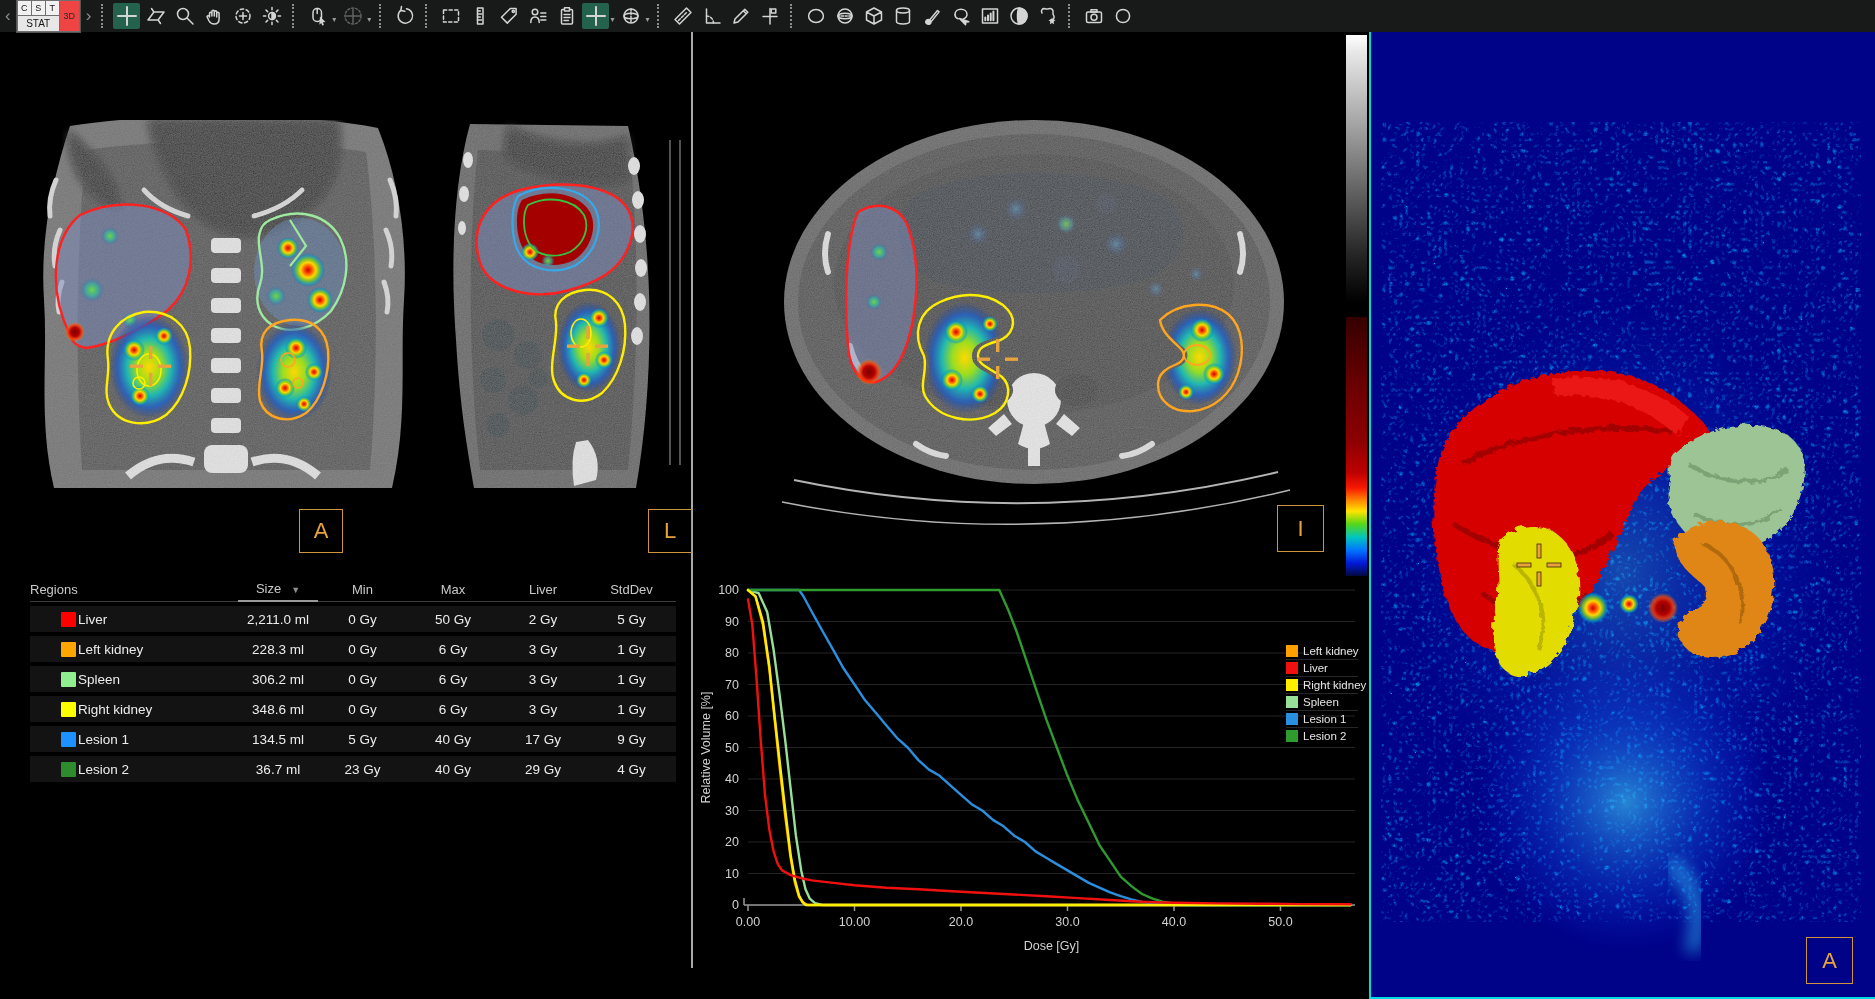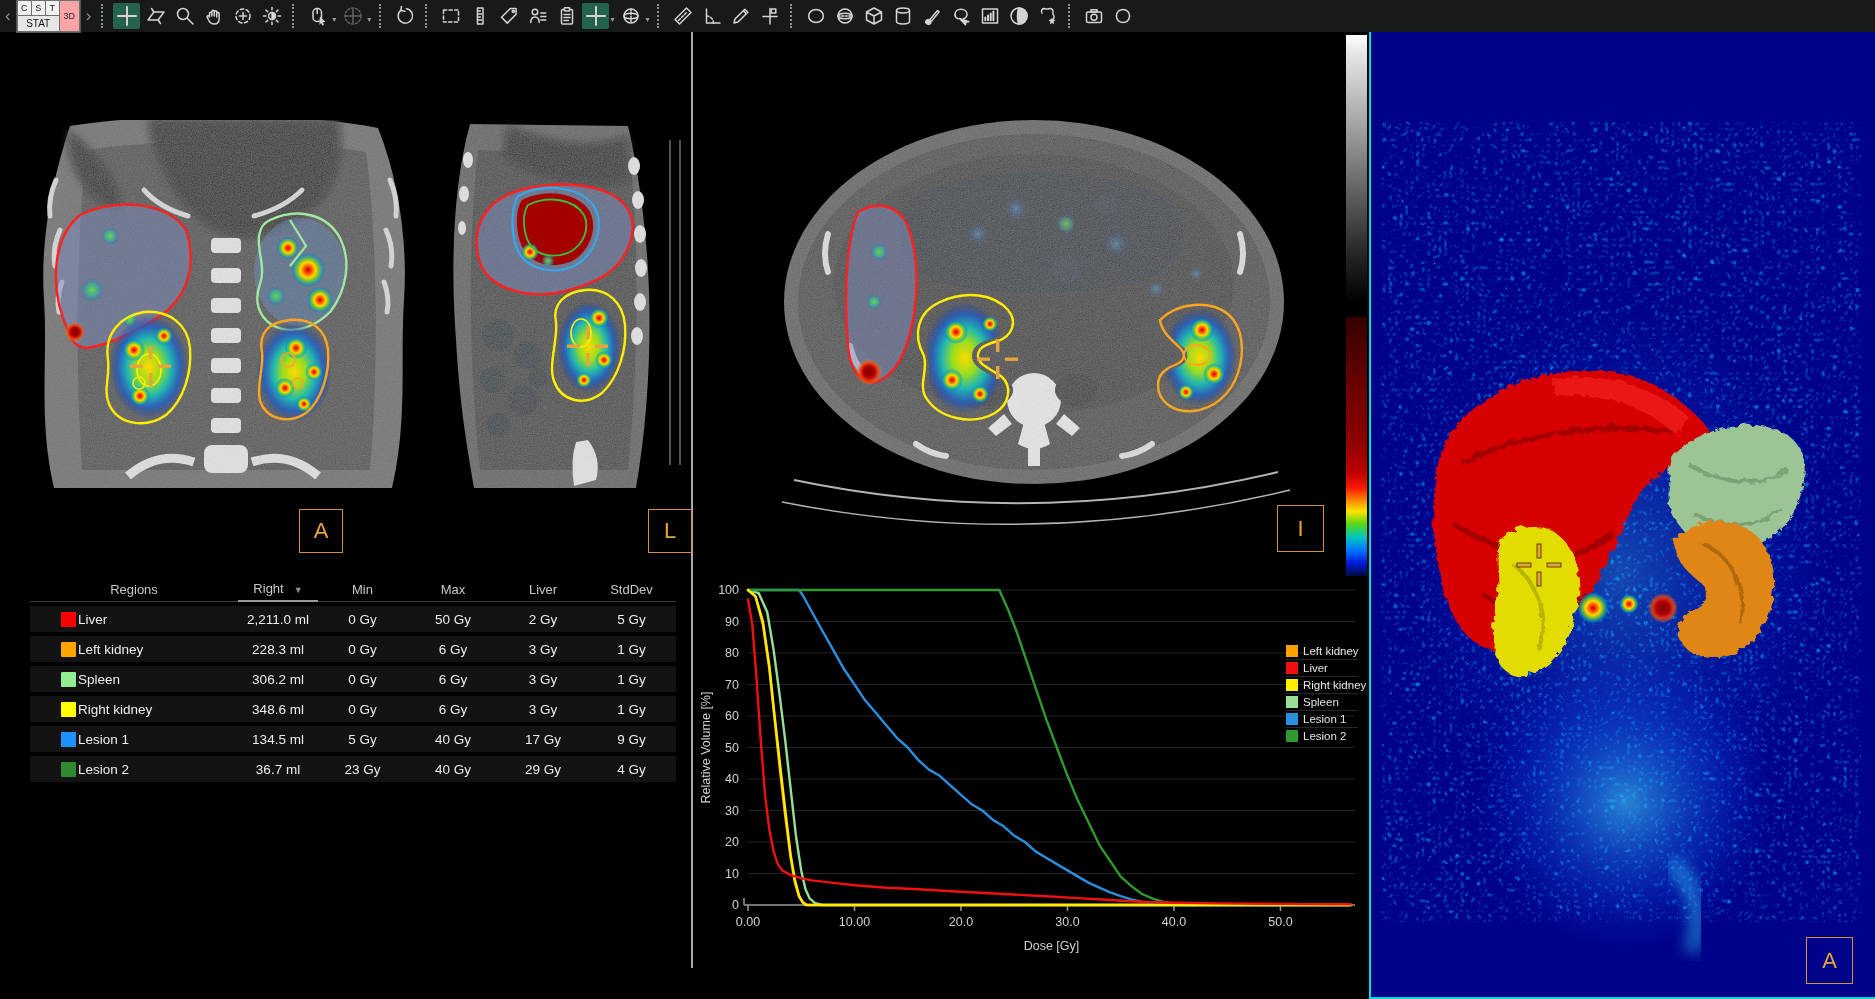--- a/index.html
+++ b/index.html
@@ -11,36 +11,36 @@
   .tbtn svg{stroke:#d4d4d4;fill:none;stroke-width:1.5;stroke-linecap:round;stroke-linejoin:round}
   .tbtn.active{background:#25624e}
   .tbtn.disabled{opacity:.38}
   .sep{width:3px;height:24px;border-left:2px dotted #8d8d8d;margin:0 5px}
   .caret{color:#9a9a9a;font-size:8px;margin:6px 1px 0 -1px}
   .chev{color:#8f8f8f;font-size:17px;padding:0 3px;cursor:pointer}
   .layoutsel{display:grid;grid-template-columns:13px 13px 13px 19px;grid-template-rows:14px 15px;
     gap:1px;background:#6f6f6f;padding:1px;border:1px solid #555;cursor:pointer}
   .layoutsel .c{background:#f1f1f1;color:#151515;font-size:9px;display:flex;align-items:center;justify-content:center}
   .layoutsel .stat{grid-column:1/4;background:#e7e7e7;color:#151515;font-size:10px;display:flex;align-items:center;justify-content:center}
-  .layoutsel .d3{grid-column:4;grid-row:1/3;background:#fca5a5;color:#2a2a2a;font-size:9px;display:flex;align-items:center;justify-content:center}
+  .layoutsel .d3{grid-column:4;grid-row:1/3;background:#ef4444;color:#2a2a2a;font-size:9px;display:flex;align-items:center;justify-content:center}
   
   .viewport{position:absolute;background:#000}
   .orient{position:absolute;width:42px;height:42px;border:1px solid #cf9440;color:#e8a33d;
     font-size:22px;display:flex;align-items:center;justify-content:center;background:rgba(0,0,0,.55);z-index:30}
   .divider{position:absolute;left:691px;top:32px;width:2px;height:936px;background:#a9a9a9}
   .cbar{position:absolute;width:21px;z-index:20}
   .cb-gray{left:1346px;top:35px;height:276px;background:linear-gradient(#ffffff,#e8e8e8 6%,#a5a5a5 32%,#5e5e5e 58%,#242424 80%,#000 97%)}
   .cb-jet{left:1346px;top:317px;height:259px;background:linear-gradient(#350000,#6d0000 28%,#8d0000 48%,#bc0000 60%,#f81800 66%,#ff8c00 71%,#ffe400 75%,#55d618 80%,#00c6bE 85%,#0076ff 90%,#001ad8 95%,#000a40)}
   .vol3d{position:absolute;left:1369px;top:30px;width:506px;height:969px;box-sizing:border-box;
     background:#000288;border-left:2px solid #00dcdc;border-top:2px solid #00dcdc;border-bottom:2px solid #00dcdc;z-index:10}
   
   .regions{position:absolute;left:30px;top:577px;width:646px;z-index:15}
   .rhead{display:grid;grid-template-columns:48px 160px 80px 89px 92px 88px 89px;height:24px;
     align-items:center;color:#c9c9c9;font-size:13px;border-bottom:1px solid #3c3c3c}
-  .rhead .h-regions{grid-column:1/3;text-align:center}
+  .rhead .h-regions{grid-column:1/3;text-align:left}
   .rhead .hc{text-align:center}
   .rhead .h-size{border-bottom:2px solid #9a9a9a;height:22px;line-height:22px;margin-bottom:-1px}
   .rrow{display:grid;grid-template-columns:48px 160px 80px 89px 92px 88px 89px;height:26px;margin-top:4px;
     align-items:center;background:#131313;font-size:13.5px;color:#ececec;cursor:default}
   .rrow .swatch{width:15px;height:15px;margin-left:31px;border-radius:1px}
   .rrow .num{text-align:center}
   .sort-ic{color:#8f8f8f;font-size:9px;margin-left:10px}
   
   .dvh{position:absolute;left:698px;top:577px;width:660px;height:410px;z-index:15}
   .dvh svg{position:absolute;left:0;top:0}
@@ -590,21 +590,21 @@
     </g>
   </svg>
 </div>
 <div class="orient" style="left:1806px;top:937px;width:45px;height:45px;background:transparent;z-index:40">
     <span>A</span>
   </div>
 
 <div class="regions">
   <div class="rhead">
     <div class="h-regions">Regions</div>
-    <div class="hc h-size"><span>Right</span><span class="sort-ic">▼</span></div>
+    <div class="hc h-size"><span>Size</span><span class="sort-ic">▼</span></div>
     <div class="hc">Min</div>
     <div class="hc">Max</div>
     <div class="hc">Liver</div>
     <div class="hc">StdDev</div>
   </div>
   <div id="regions-body">
       <div class="rrow">
         <div>
           <div class="swatch" style="background: rgb(255, 0, 0);"></div>
         </div>

